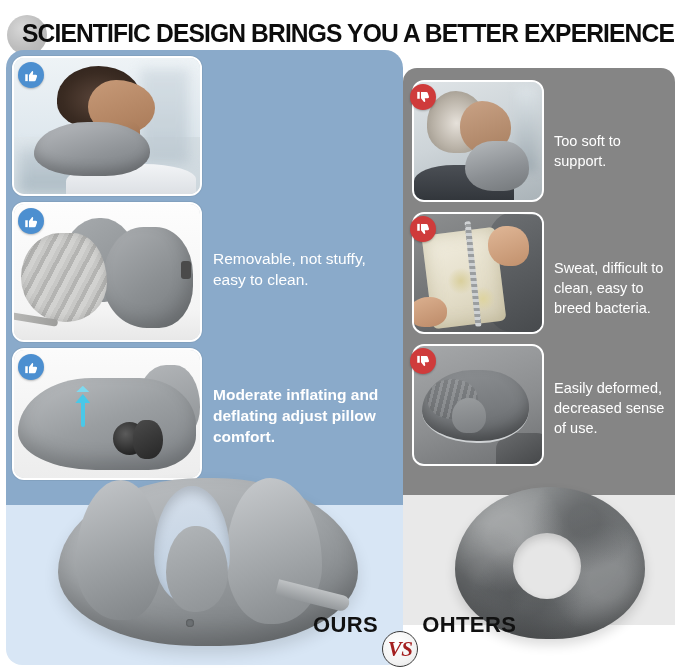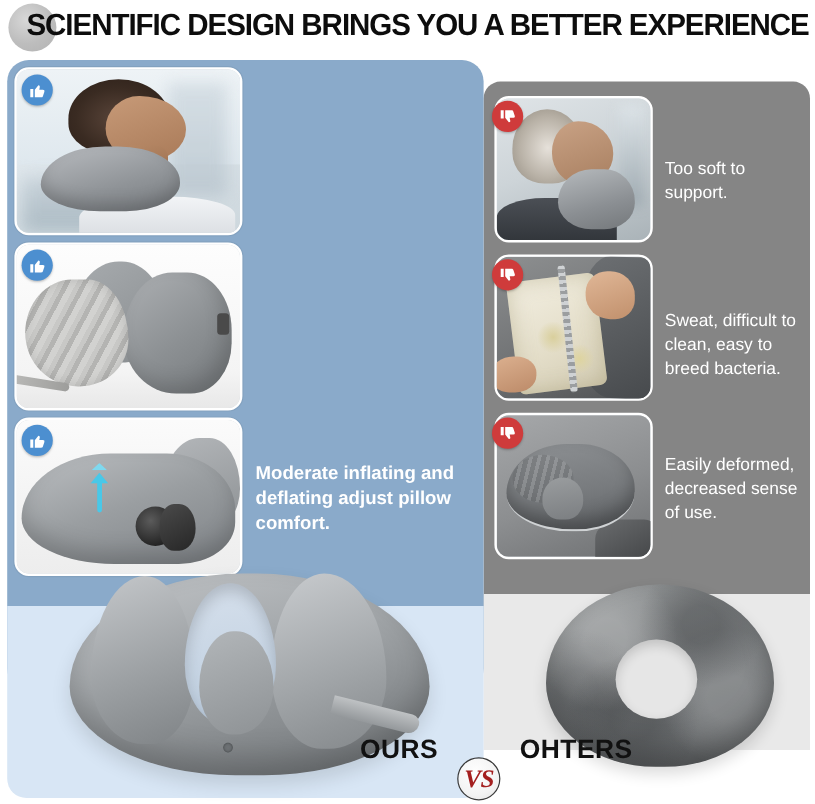--- a/index.html
+++ b/index.html
@@ -6,21 +6,21 @@
   html, body {
     width: 679px; height: 670px;
     background: #ffffff;
     font-family: "Liberation Sans", sans-serif;
     overflow: hidden;
   }
   #stage { position: relative; width: 679px; height: 670px; background:#fff; }
 
   
   .title-wrap {
-    position: absolute; left: 0; top: 0; width: 620px; height: 44px;
+    position: absolute; left: 0; top: 12px; width: 620px; height: 44px;
   }
   .title-circle {
     position: absolute; left: 7px; top: 3px; width: 40px; height: 40px;
     border-radius: 50%;
     background: radial-gradient(circle at 38% 34%, #d8d8d8 0%, #bdbdbd 55%, #b2b2b2 100%);
   }
   .title-text {
     position: absolute; left: 22px; top: 4px;
     font-size: 25.5px;
     font-weight: 700;
@@ -271,22 +271,22 @@
   }
   .hero-other .gap {
     position:absolute; left:58px; top:46px; width:68px; height:66px;
     background: #e6e6e6;
     border-radius: 50%;
     box-shadow: inset 0 4px 10px rgba(0,0,0,.16);
   }
 
   
   .vs-row {
-    position: absolute; left: 300px; top: 608px; height: 34px; z-index: 20;
-    display: flex; align-items: center; gap: 16px;
+    position: absolute; left: 313px; top: 608px; height: 34px; z-index: 20;
+    display: flex; align-items: center; gap: 4px;
   }
   .vs-label {
     font-size: 22px; font-weight: 700; color: #111; letter-spacing: .4px;
     font-family: "Liberation Sans", sans-serif;
   }
   .vs-circle {
     width: 36px; height: 36px; border-radius: 50%;
     background: radial-gradient(circle at 42% 34%, #ffffff 0%, #f3f3f3 62%, #e2e2e2 100%);
     border: 1.5px solid #3a3a3a;
     display: flex; align-items: center; justify-content: center; margin-top: 48px;
@@ -340,20 +340,21 @@
       <div class="strap"></div>
         <div class="knob"></div>
     </div>
   </div>
   <div class="badge up" style="left:18px; top:208px;">
     <svg viewBox="0 0 24 24" aria-hidden="true">
         <path fill="#fff" d="M2 10h4v11H2z"></path>
         <path fill="#fff" d="M8 21h8.6c1 0 1.9-.6 2.2-1.6l2-6a2 2 0 0 0-1.9-2.6H14l.7-3.6A1.9 1.9 0 0 0 12.8 5L8 11z"></path>
       </svg>
   </div>
+  <div class="caption" style="left:213px; top:248px; width:180px;">Removable, not stuffy, easy to clean.</div>
 
   <div class="photo left" style="left:12px; top:348px; width:190px; height:132px; z-index:6;">
     <div class="scene l3">
       <div class="wing"></div>
         <div class="body"></div>
       <div class="valve"></div>
         <div class="pump"></div>
       <div class="arrow">
           <u></u>
           <b></b>

